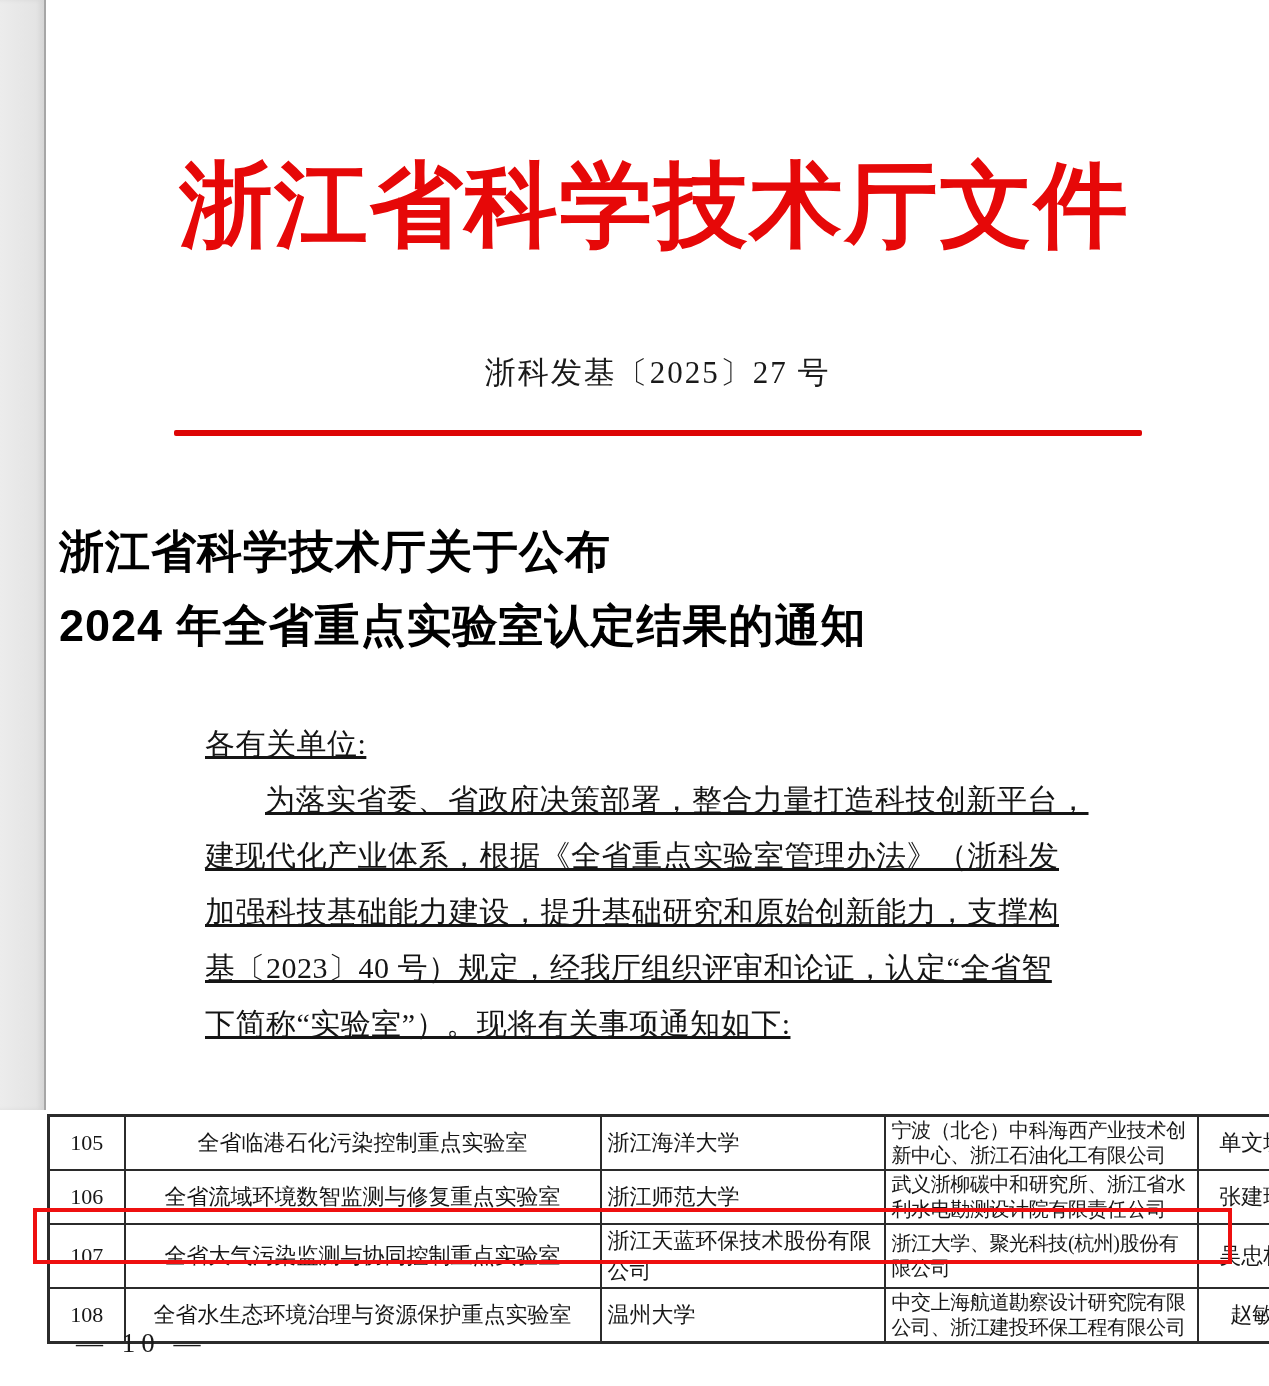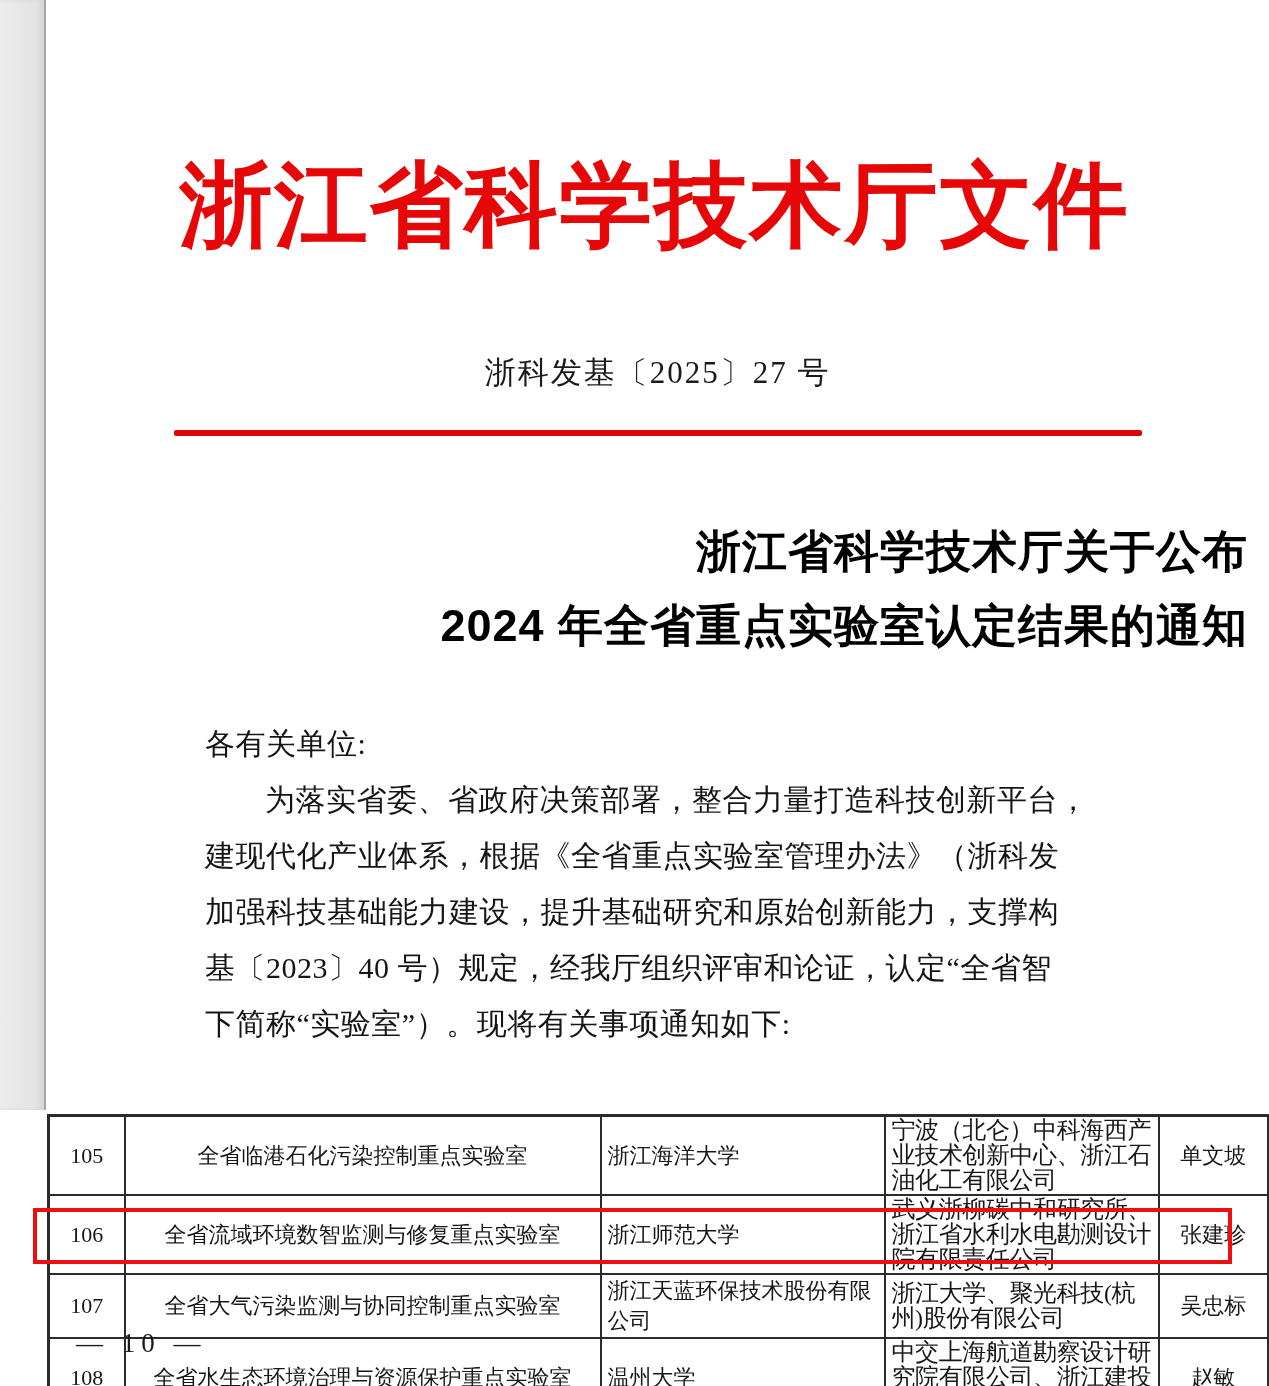--- a/index.html
+++ b/index.html
@@ -31,32 +31,33 @@
     position:absolute;top:352px;left:0;width:100%;
     text-align:center;padding-left:20px;box-sizing:border-box;
     font-size:31px;letter-spacing:2px;color:#1a1a1a;
   }
   .red-rule{
     position:absolute;top:430px;left:127px;width:968px;height:6px;
     background:#dd0505;border-radius:2px;
   }
   .notice-title{
     position:absolute;left:0;width:100%;
-    text-align:right;padding-left:25px;box-sizing:border-box;
+    text-align:left;padding-left:12px;box-sizing:border-box;
     font-weight:bold;color:#000;
     font-size:45px;line-height:56px;letter-spacing:1px;white-space:nowrap;
     font-family:"Liberation Sans", sans-serif;
   }
   .notice-title.l1{top:524px;}
   .notice-title.l2{top:598px;}
 
   .body-block{
     position:absolute;top:716px;left:158px;width:935px;
     font-size:30px;line-height:56px;color:#151515;
     font-family:"Liberation Serif", serif;
+    text-decoration:underline;
   }
   .body-line{white-space:nowrap;letter-spacing:0.5px;}
   .body-line.indent{text-indent:60px;}
 
   
   .table-section{position:absolute;left:0;top:1110px;width:1269px;height:276px;background:#fff;}
   table.results{
     position:absolute;left:47px;top:4px;
     border-collapse:collapse;table-layout:fixed;
     width:1173px;
@@ -66,21 +67,21 @@
   table.results td{
     border:2px solid #2b2b2b;
     height:49px;vertical-align:middle;
     padding:1px 6px;box-sizing:border-box;
     overflow:hidden;
   }
   table.results{border:3px solid #2b2b2b;}
   td.col-no{width:76px;text-align:center;}
   td.col-lab{width:476px;text-align:center;padding-left:18px;}
   td.col-institution{width:284px;text-align:left;padding-left:14px;}
-  td.col-partners{width:274px;text-align:left;padding-left:11px;font-size:24px;line-height:25px;letter-spacing:-0.4px;}
+  td.col-partners{width:313px;text-align:left;padding-left:11px;font-size:20px;line-height:25px;letter-spacing:-0.4px;}
   td.col-director{width:110px;text-align:center;}
 
   .highlight-box{
     position:absolute;left:33px;top:98px;
     width:1191px;height:48px;
     border:4px solid #ee1010;
     background:transparent;
   }
   .page-number{
     position:absolute;left:76px;top:218px;

